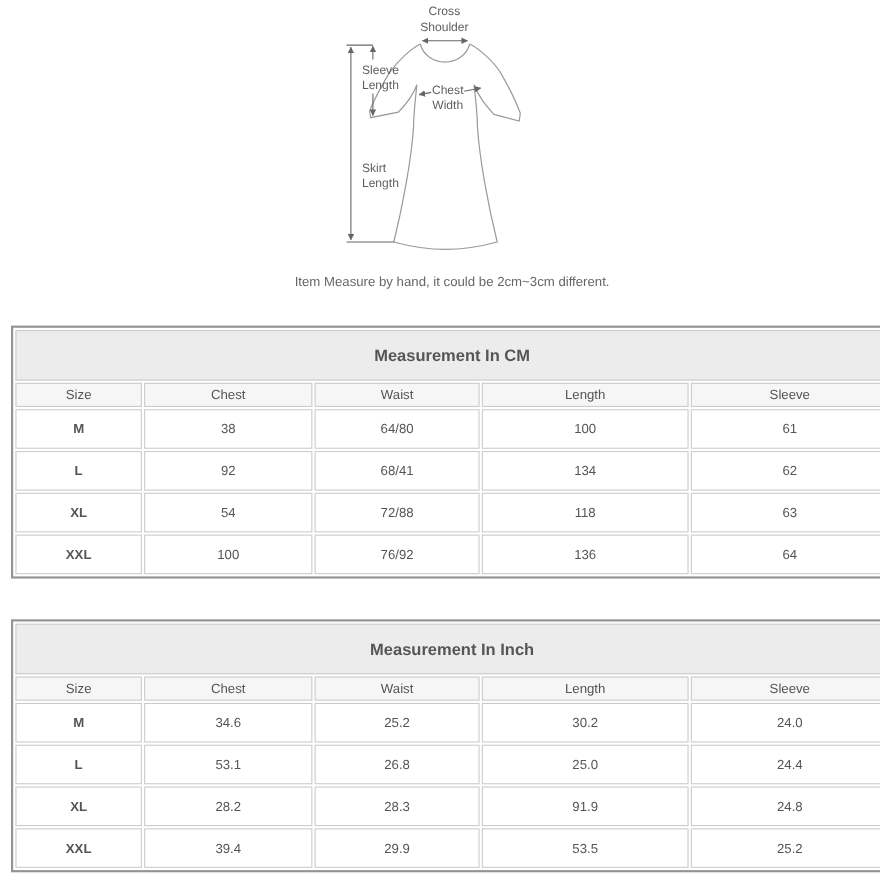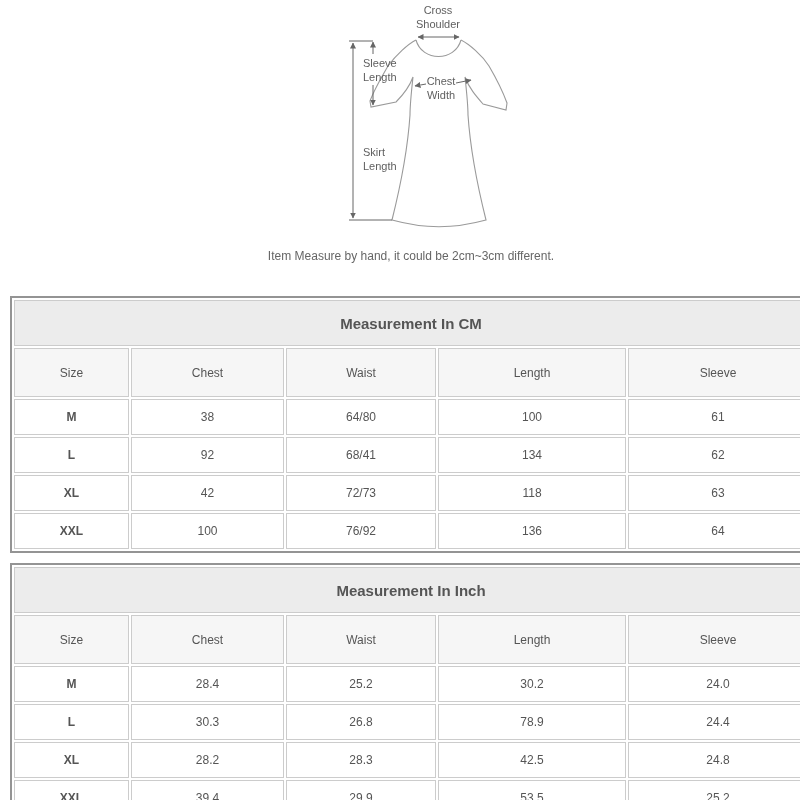--- a/index.html
+++ b/index.html
@@ -4,21 +4,21 @@
 <style>
   html, body { margin: 0; padding: 0; }
   body {
     width: 800px; height: 800px;
     overflow: hidden;
     background: #ffffff;
     font-family: "Liberation Sans", sans-serif;
     position: relative;
   }
   .diagram {
-    position: absolute; left: 340px; top: 0;
+    position: absolute; left: 306px; top: 0;
     width: 200px; height: 240px;
   }
   .diagram svg { display: block; }
   .diagram text {
     font-family: "Liberation Sans", sans-serif;
     font-size: 11px;
     fill: #5f5f5f;
   }
   .note {
     position: absolute; top: 249px; left: 0;
@@ -54,21 +54,21 @@
     overflow: hidden;
     white-space: nowrap;
   }
   td.title-cell {
     height: 46px;
     background: var(--title-bg, #ececec);
     font-weight: bold;
     font-size: 15px;
   }
   td.header-cell {
-    height: 49px;
+    height: 22px;
     background: var(--header-bg, #f6f6f6);
   }
   td.data-cell, td.size-cell { height: 36px; background: #ffffff; }
   td.size-cell { font-weight: bold; }
 </style>
 </head>
 <body style="--title-bg: #ececec; --header-bg: #f6f6f6; --outer-border: #949494; --cell-border: #cccccc; --text-color: #555555;">
 
 <div class="page">
 
@@ -152,22 +152,22 @@
         </tr>
         <tr>
           <td class="size-cell">L</td>
           <td class="data-cell">92</td>
           <td class="data-cell">68/41</td>
           <td class="data-cell">134</td>
           <td class="data-cell">62</td>
         </tr>
         <tr>
           <td class="size-cell">XL</td>
-          <td class="data-cell">42</td>
-          <td class="data-cell">72/73</td>
+          <td class="data-cell">54</td>
+          <td class="data-cell">72/88</td>
           <td class="data-cell">118</td>
           <td class="data-cell">63</td>
         </tr>
         <tr>
           <td class="size-cell">XXL</td>
           <td class="data-cell">100</td>
           <td class="data-cell">76/92</td>
           <td class="data-cell">136</td>
           <td class="data-cell">64</td>
         </tr>
@@ -188,37 +188,37 @@
         </tr>
         <tr>
           <td class="header-cell">Size</td>
           <td class="header-cell">Chest</td>
           <td class="header-cell">Waist</td>
           <td class="header-cell">Length</td>
           <td class="header-cell">Sleeve</td>
         </tr>
         <tr>
           <td class="size-cell">M</td>
-          <td class="data-cell">28.4</td>
+          <td class="data-cell">34.6</td>
           <td class="data-cell">25.2</td>
           <td class="data-cell">30.2</td>
           <td class="data-cell">24.0</td>
         </tr>
         <tr>
           <td class="size-cell">L</td>
-          <td class="data-cell">30.3</td>
+          <td class="data-cell">53.1</td>
           <td class="data-cell">26.8</td>
-          <td class="data-cell">78.9</td>
+          <td class="data-cell">25.0</td>
           <td class="data-cell">24.4</td>
         </tr>
         <tr>
           <td class="size-cell">XL</td>
           <td class="data-cell">28.2</td>
           <td class="data-cell">28.3</td>
-          <td class="data-cell">42.5</td>
+          <td class="data-cell">91.9</td>
           <td class="data-cell">24.8</td>
         </tr>
         <tr>
           <td class="size-cell">XXL</td>
           <td class="data-cell">39.4</td>
           <td class="data-cell">29.9</td>
           <td class="data-cell">53.5</td>
           <td class="data-cell">25.2</td>
         </tr>
       </tbody>

